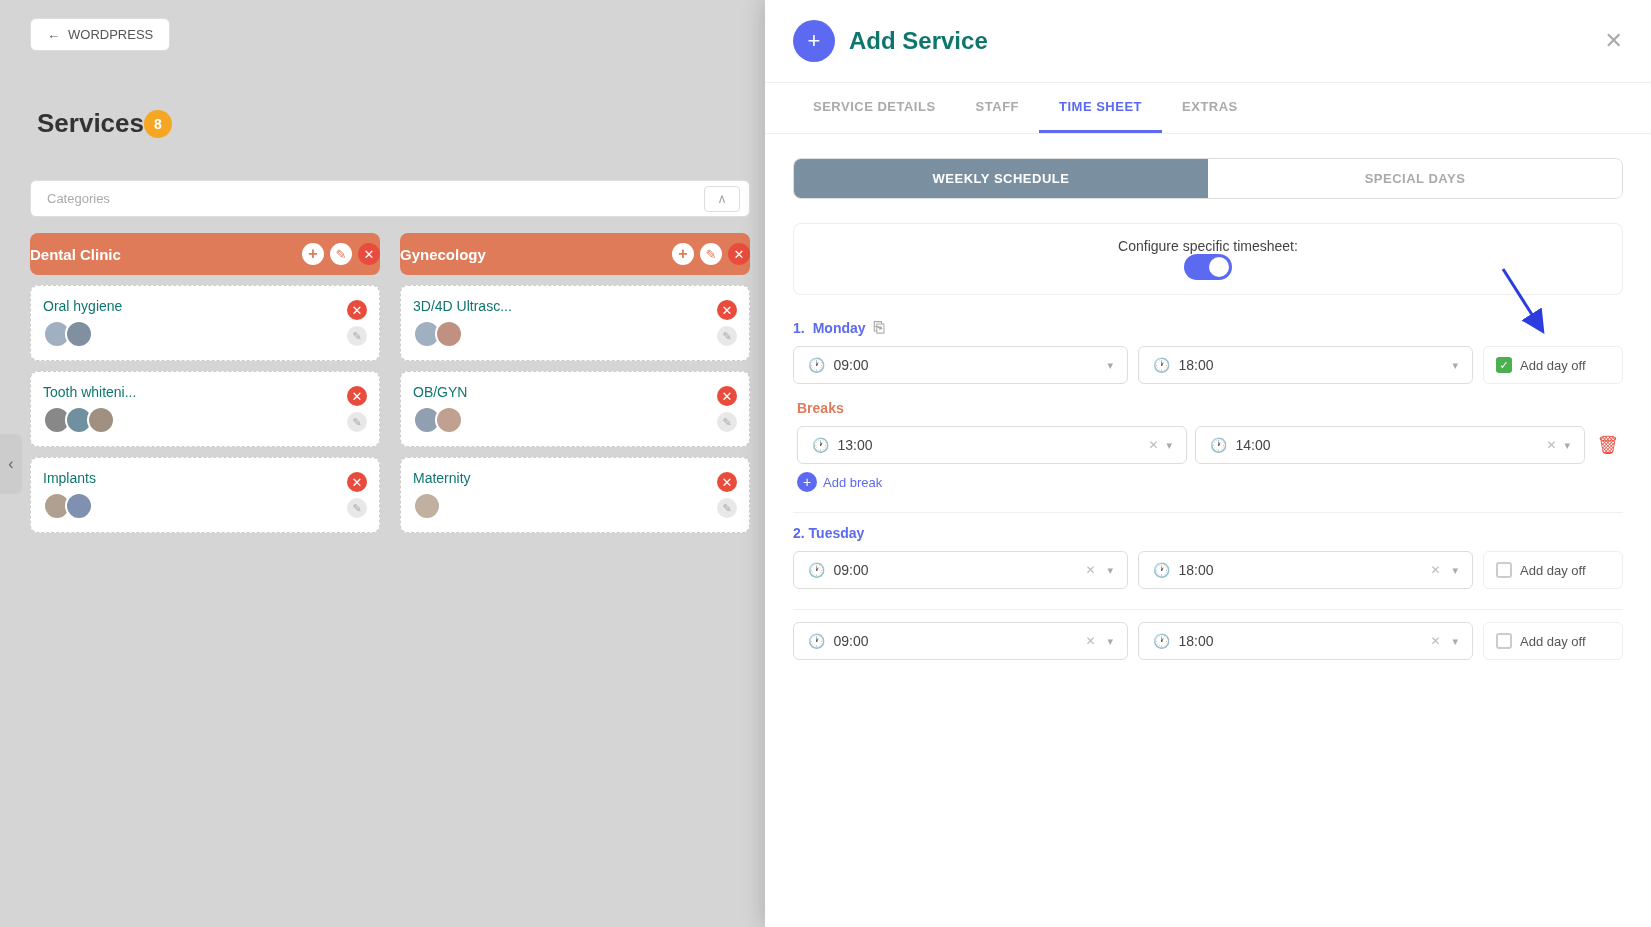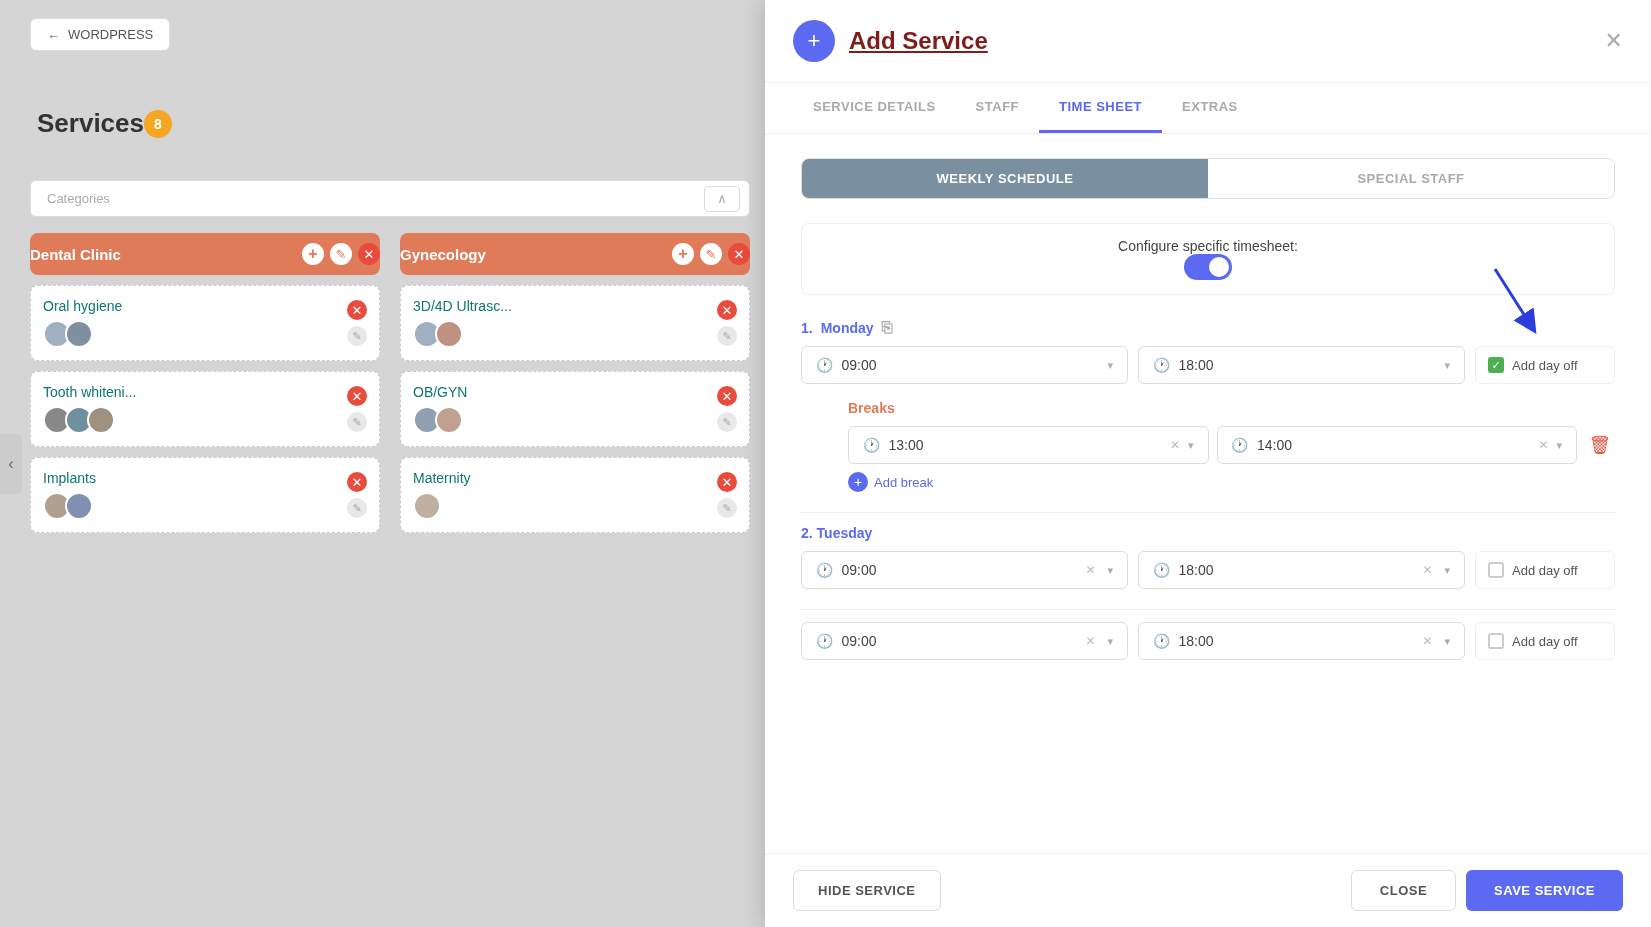--- a/index.html
+++ b/index.html
@@ -87,38 +87,38 @@
 
     .modal-header {
       padding: 20px 28px; border-bottom: 1px solid #eee;
       display: flex; align-items: center; justify-content: space-between;
     }
     .modal-title-area { display: flex; align-items: center; gap: 14px; }
     .modal-icon-circle {
       width: 42px; height: 42px; border-radius: 50%; background: #5b6af0;
       display: flex; align-items: center; justify-content: center; color: white; font-size: 22px;
     }
-    .modal-title { font-size: 24px; font-weight: 700; color: #7f1d1d; text-decoration: underline; }
+    .modal-title { font-size: 24px; font-weight: 700; color: #0f766e; }
     .modal-close-btn {
       background: none; border: none; cursor: pointer; font-size: 22px; color: #aaa;
     }
 
     
     .modal-tabs {
       display: flex; padding: 0 28px; border-bottom: 1px solid #eee;
     }
     .modal-tab {
       padding: 16px 20px; font-size: 13px; font-weight: 600; color: #aaa;
       cursor: pointer; border-bottom: 3px solid transparent; letter-spacing: 0.5px;
     }
     .modal-tab.active { color: #5b6af0; border-bottom-color: #5b6af0; }
 
     
     .modal-body {
-      flex: 1; overflow-y: auto; padding: 24px 36px;
+      flex: 1; overflow-y: auto; padding: 24px 28px;
     }
 
     
     .schedule-tabs {
       display: flex; border: 1px solid #ddd; border-radius: 8px; overflow: hidden; margin-bottom: 24px;
     }
     .sched-tab {
       flex: 1; padding: 12px; text-align: center; font-size: 13px; font-weight: 600;
       letter-spacing: 0.5px; cursor: pointer;
     }
@@ -400,21 +400,21 @@
     </div>
   </div>
 
   <div class="modal-body">
 
     <div class="schedule-tabs">
       <div class="sched-tab active">
         <span>WEEKLY SCHEDULE</span>
       </div>
       <div class="sched-tab inactive">
-        <span>SPECIAL STAFF</span>
+        <span>SPECIAL DAYS</span>
       </div>
     </div>
 
     <div class="config-row">
       <span class="config-label">Configure specific timesheet:</span>
       <div class="toggle">
         <div class="toggle-knob"></div>
       </div>
     </div>
 
@@ -452,21 +452,21 @@
             <span class="time-caret">▾</span>
           </div>
         </div>
 
         <div class="add-day-off">
           <div class="checkbox-green">✓</div>
           <span>Add day off</span>
         </div>
       </div>
 
-      <div style="margin-top: 16px; padding-left: 4px; margin-left: 43px;">
+      <div style="margin-top: 16px; padding-left: 4px;">
         <div class="breaks-label">Breaks</div>
         <div class="break-row">
 
           <div class="break-time-select">
             <span class="clock-icon">🕐</span>
             <span class="time-val">13:00</span>
             <span class="break-clear">✕</span>
             <span class="break-caret">▾</span>
           </div>
 
@@ -539,27 +539,14 @@
         </div>
         <div class="add-day-off">
           <div class="checkbox-empty"></div>
           <span>Add day off</span>
         </div>
       </div>
     </div>
 
   </div>
 
-  <div class="modal-footer">
-    <button class="hide-service-btn">
-      <span>HIDE SERVICE</span>
-    </button>
-    <div class="footer-right">
-      <button class="close-btn-footer">
-        <span>CLOSE</span>
-      </button>
-      <button class="save-service-btn">
-        <span>SAVE SERVICE</span>
-      </button>
-    </div>
-  </div>
 
 </div>
 
 </body></html>

